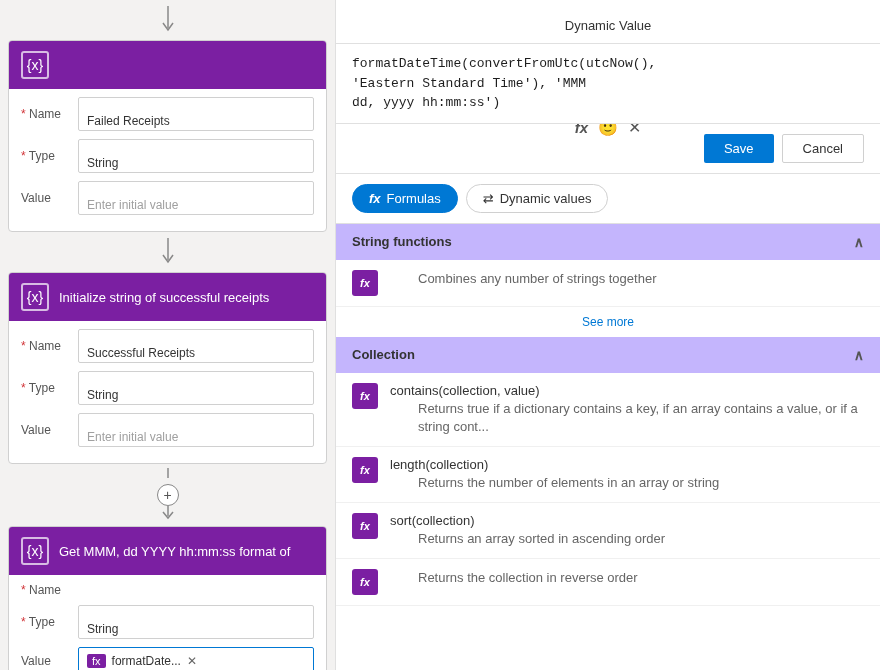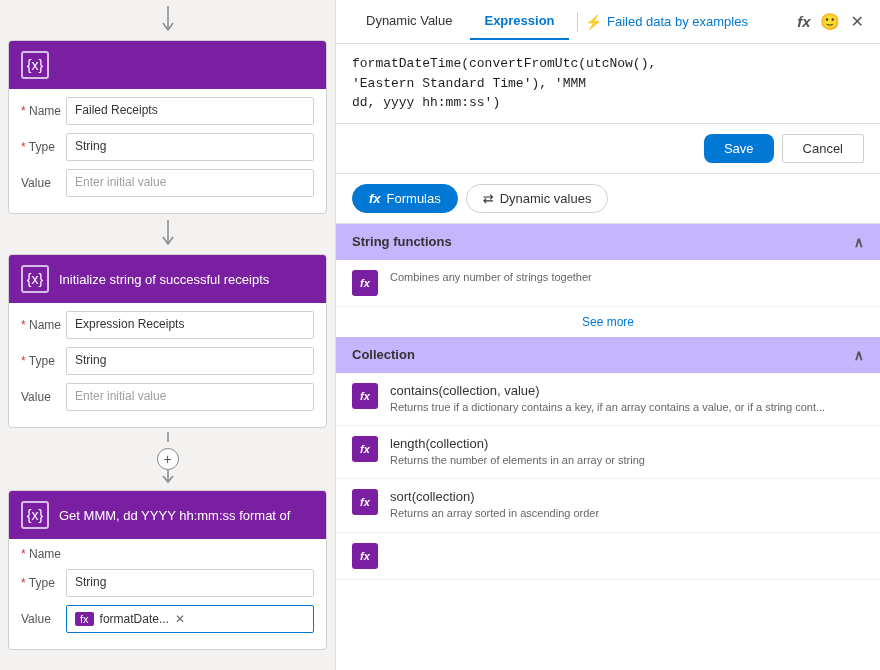--- a/index.html
+++ b/index.html
@@ -67,40 +67,40 @@
     }
 
     .action-body {
       padding: 8px 12px;
     }
 
     .field-row {
       display: flex;
       align-items: center;
       margin-bottom: 8px;
-      gap: 0;
+      gap: 12px;
     }
 
     .field-label {
       width: 45px;
       font-size: 12px;
       color: #555;
       flex-shrink: 0;
     }
 
     .field-label.required::before {
       content: '* ';
       color: #d13438;
     }
 
     .field-input {
       flex: 1;
       border: 1px solid #d0d0d0;
       border-radius: 2px;
-      padding: 5px 8px;
+      padding: 16px 8px;
       font-size: 12px;
       color: #333;
       background: white;
       height: 28px;
     }
 
     .field-input.placeholder {
       color: #a0a0a0;
     }
 
@@ -159,20 +159,21 @@
     }
 
     
     .tab-bar {
       display: flex;
       align-items: center;
       border-bottom: 1px solid #e0e0e0;
       padding: 8px 16px;
       height: 44px;
       gap: 4px;
+      flex-direction: column;
     }
 
     .tab-item {
       padding: 10px 14px;
       font-size: 13px;
       color: #333;
       cursor: pointer;
       border-bottom: 2px solid transparent;
       white-space: nowrap;
     }
@@ -239,21 +240,21 @@
       padding: 10px 16px;
       gap: 8px;
       border-bottom: 1px solid #e0e0e0;
     }
 
     .btn-save {
       background: #0078d4;
       color: white;
       border: none;
       padding: 6px 20px;
-      border-radius: 8px;
+      border-radius: 2px;
       font-size: 13px;
       cursor: pointer;
       font-weight: 500;
     }
 
     .btn-cancel {
       background: white;
       color: #333;
       border: 1px solid #d0d0d0;
       padding: 6px 20px;
@@ -346,23 +347,24 @@
     }
 
     .func-name {
       font-size: 13px;
       color: #333;
       font-weight: 500;
       margin-bottom: 2px;
     }
 
     .func-desc {
-      font-size: 11px;
+      font-size: 13px;
       color: #666;
       line-height: 1.4;
+      margin-left: 28px;
     }
 
     .see-more {
       color: #0078d4;
       font-size: 12px;
       text-align: center;
       padding: 8px 18px;
       cursor: pointer;
       display: block;
     }
@@ -411,21 +413,21 @@
   </div>
 
   <div class="action-block">
     <div class="action-header">
       <div class="action-header-icon">{x}</div>
       <span>Initialize string of successful receipts</span>
     </div>
     <div class="action-body">
       <div class="field-row">
         <span class="field-label required">Name</span>
-        <div class="field-input">Expression Receipts</div>
+        <div class="field-input">Successful Receipts</div>
       </div>
       <div class="field-row">
         <span class="field-label required">Type</span>
         <div class="field-input">String</div>
       </div>
       <div class="field-row">
         <span class="field-label">Value</span>
         <div class="field-input placeholder">Enter initial value</div>
       </div>
     </div>
@@ -548,18 +550,19 @@
       <div class="func-icon">fx</div>
       <div class="func-details">
         <div class="func-name">sort(collection)</div>
         <div class="func-desc">Returns an array sorted in ascending order</div>
       </div>
     </div>
 
     <div class="func-item">
       <div class="func-icon">fx</div>
       <div class="func-details">
+        <div class="func-desc">Returns the collection in reverse order</div>
       </div>
     </div>
 
   </div>
 
 </div>
 
 </body></html>

